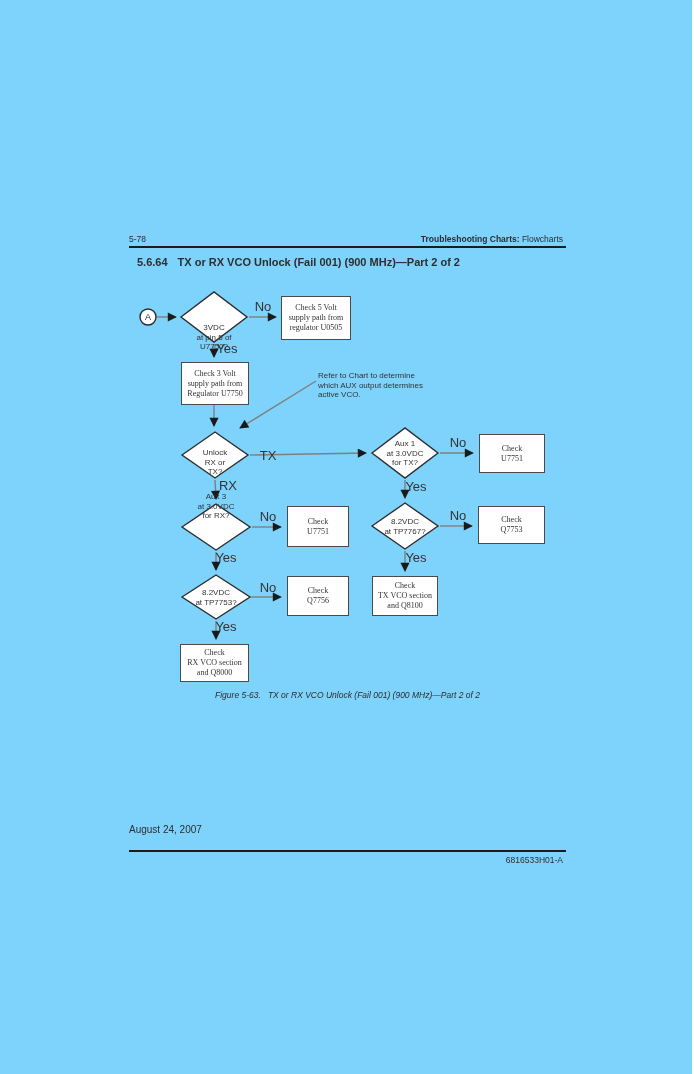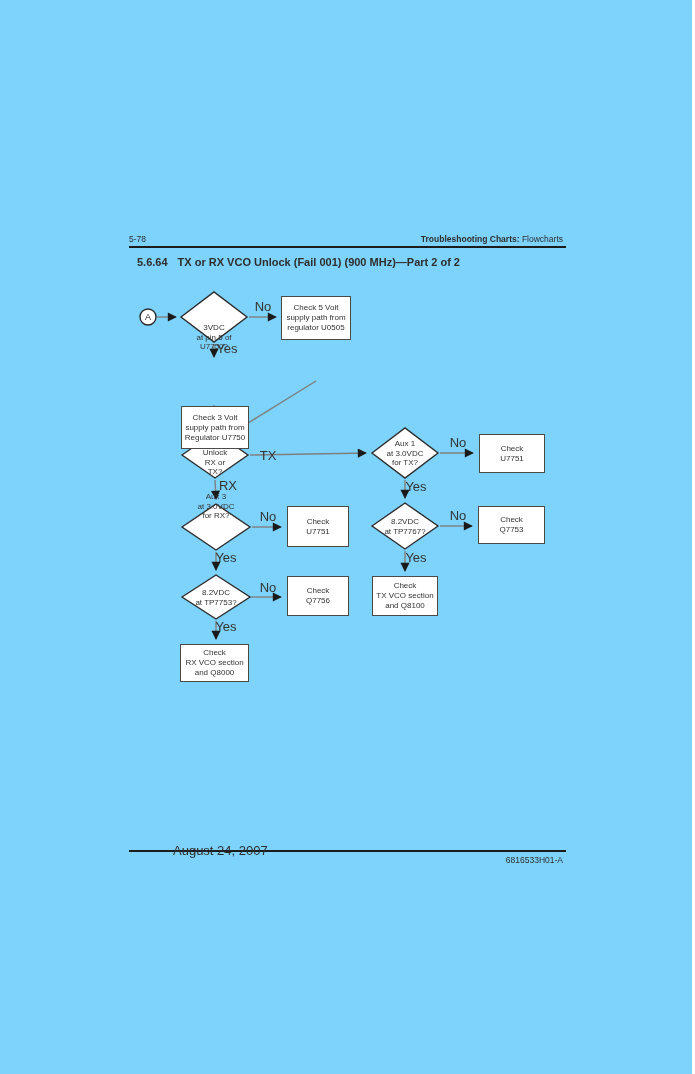--- a/index.html
+++ b/index.html
@@ -12,33 +12,33 @@
     overflow:hidden;
   }
   
   .hdr-left{position:absolute;left:129px;top:234px;font-size:8.5px;}
   .hdr-right{position:absolute;right:129px;top:234px;font-size:8.5px;}
   .hdr-right .b{font-weight:bold;}
   .rule-top{position:absolute;left:129px;top:246px;width:437px;height:2px;background:#1c1c1c;}
   .doc-title{position:absolute;left:129px;top:256px;font-size:11px;font-weight:bold;letter-spacing:0;padding-left:8px;}
   .doc-title .num{margin-right:10px;}
   .rule-bottom{position:absolute;left:129px;top:850px;width:437px;height:1.6px;background:#1c1c1c;}
-  .ftr-left{position:absolute;left:129px;top:843px;font-size:13px;margin-left:44px;}
+  .ftr-left{position:absolute;left:129px;top:824px;font-size:10px;}
   .ftr-right{position:absolute;right:129px;top:855px;font-size:8.5px;text-align:left;}
   .caption{position:absolute;left:129px;top:690px;width:437px;text-align:center;font-size:8.5px;font-style:italic;}
   .caption .lbl{margin-right:7px;}
 
   
   svg.chart{position:absolute;left:0;top:0;pointer-events:none;}
   .box{
     position:absolute;
     background:#ffffff;
     border:1.6px solid #4a4a4a;
     box-sizing:border-box;
-    display:flex;align-items:center;justify-content:center;
+    display:flex;align-items:center;justify-content:center;font-family:Liberation Serif, serif;
   }
   .node-text{
     font-size:8px;line-height:10px;text-align:center;
     white-space:pre-line;color:#333333;
   }
   .dtext{
     position:absolute;transform:translate(-50%,-50%);
     font-size:8px;line-height:9.5px;text-align:center;
     white-space:pre-line;color:#333333;
   }
@@ -102,21 +102,21 @@
     </g>
   </svg>
 
   <div class="conn-a" style="left:148px;top:317px;">A</div>
 
   <div class="box" style="left:281px;top:296px;width:70px;height:44px;">
     <span class="node-text">Check 5 Volt
 supply path from
 regulator U0505</span>
   </div>
-  <div class="box" style="left:181px;top:362px;width:68px;height:43px;margin-top:44px;">
+  <div class="box" style="left:181px;top:362px;width:68px;height:43px;">
     <span class="node-text">Check 3 Volt
 supply path from
 Regulator U7750</span>
   </div>
   <div class="box" style="left:479px;top:434px;width:66px;height:39px;">
     <span class="node-text">Check
 U7751</span>
   </div>
   <div class="box" style="left:287px;top:506px;width:62px;height:41px;">
     <span class="node-text">Check
@@ -164,19 +164,25 @@
   <div class="edge-label" style="left:228px;top:485px;">RX</div>
   <div class="edge-label" style="left:458px;top:442px;">No</div>
   <div class="edge-label" style="left:416px;top:486px;">Yes</div>
   <div class="edge-label" style="left:268px;top:516px;">No</div>
   <div class="edge-label" style="left:226px;top:557px;">Yes</div>
   <div class="edge-label" style="left:458px;top:515px;">No</div>
   <div class="edge-label" style="left:416px;top:557px;">Yes</div>
   <div class="edge-label" style="left:268px;top:587px;">No</div>
   <div class="edge-label" style="left:226px;top:626px;">Yes</div>
 
+  <div class="annotation">Refer to Chart to determine
+which AUX output determines
+active VCO.</div>
 
+  <div class="caption">
+    <span class="lbl">Figure 5-63.</span><span>TX or RX VCO Unlock (Fail 001) (900 MHz)—Part 2 of 2</span>
+  </div>
 
   <div class="rule-bottom"></div>
   <div class="ftr-left">August 24, 2007</div>
   <div class="ftr-right">6816533H01-A</div>
 
 </div>
 
 </body></html>

